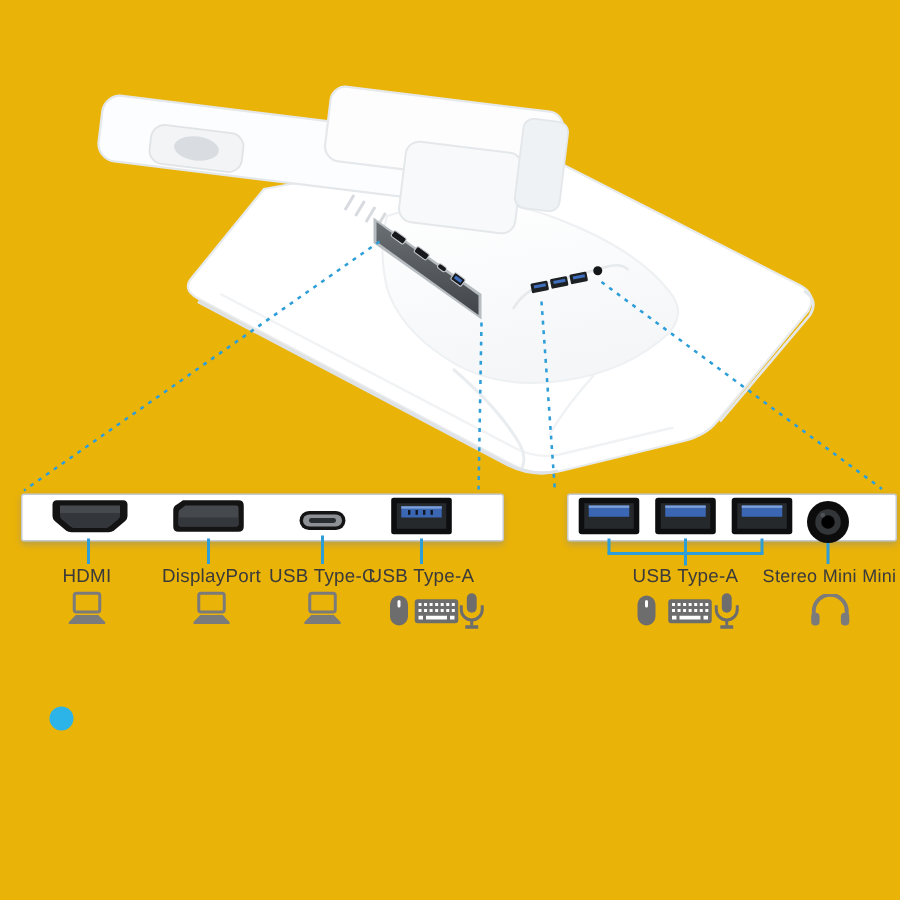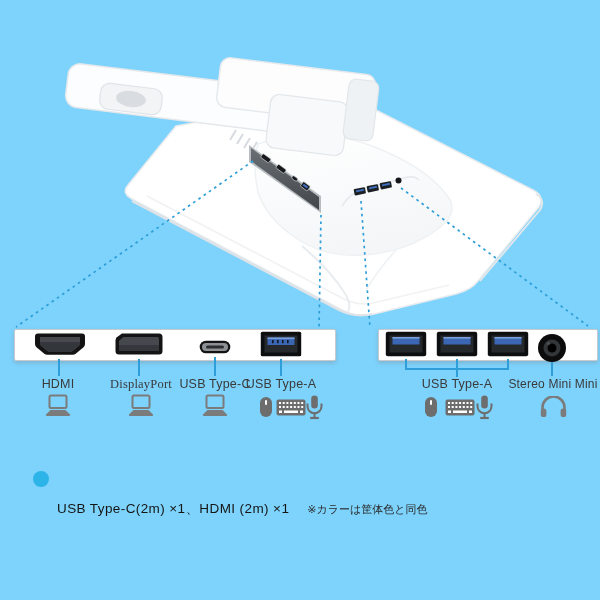--- a/index.html
+++ b/index.html
@@ -1,17 +1,17 @@
 <!DOCTYPE html>
 <html><head>
 <meta charset="utf-8">
 <style>
   html,body{margin:0;padding:0;background:#ffffff;}
   .canvas{
-    position:relative;width:600px;height:600px;background:#7dd3fc;overflow:hidden;
+    position:relative;width:600px;height:600px;background:#eab308;overflow:hidden;
     font-family:"Liberation Sans","DejaVu Sans",sans-serif;
   }
   .abs{position:absolute;}
   .monitor-svg{position:absolute;left:0;top:0;}
   .port-box{
     position:absolute;background:#ffffff;border:1px solid #c7cbcf;border-radius:2px;
     box-shadow:0 2px 4px rgba(130,140,150,.45);
   }
   .conn{position:absolute;width:2px;background:#2d9ed8;}
   .connh{position:absolute;height:2px;background:#2d9ed8;}
@@ -145,21 +145,21 @@
         <rect x="27" y="9" width="1.6" height="3.2"></rect>
     </g>
   </svg>
 
   <div class="conn" style="left:58px;top:359px;height:17px;"></div>
   <div class="conn" style="left:138px;top:359px;height:17px;"></div>
   <div class="conn" style="left:214px;top:357px;height:19px;"></div>
   <div class="conn" style="left:280px;top:359px;height:17px;"></div>
 
   <span class="port-label" style="left:58px;">HDMI</span>
-  <span class="port-label" style="left:141px;font-family:Liberation Serif, serif;">DisplayPort</span>
+  <span class="port-label" style="left:141px;">DisplayPort</span>
   <span class="port-label" style="left:215px;">USB Type-C</span>
   <span class="port-label" style="left:281px;">USB Type-A</span>
 
   <svg class="icon" style="left:41px;top:394px;" width="34" height="24" viewBox="0 0 34 24">
     <rect x="8.5" y="1.5" width="17" height="12.5" rx="1.5" fill="none" stroke="#7b7b7b" stroke-width="2"></rect>
     <path d="M5 20.6 L9.5 16 H24.5 L29 20.6 Q29.8 22 28 22 H6 Q4.2 22 5 20.6 Z" fill="#7b7b7b"></path>
   </svg>
   <svg class="icon" style="left:124px;top:394px;" width="34" height="24" viewBox="0 0 34 24">
     <rect x="8.5" y="1.5" width="17" height="12.5" rx="1.5" fill="none" stroke="#7b7b7b" stroke-width="2"></rect>
     <path d="M5 20.6 L9.5 16 H24.5 L29 20.6 Q29.8 22 28 22 H6 Q4.2 22 5 22 Z" fill="#7b7b7b"></path>
@@ -272,18 +272,15 @@
     <line x1="8.5" y1="18.6" x2="8.5" y2="22" stroke="#6d6d6d" stroke-width="2"></line>
     <line x1="4.2" y1="23" x2="12.8" y2="23" stroke="#6d6d6d" stroke-width="2.2"></line>
   </svg>
   <svg class="icon" style="left:540px;top:396px;" width="27" height="22" viewBox="0 0 27 22">
     <path d="M2.5 15 V11.5 a11 11 0 0 1 22 0 V15" fill="none" stroke="#7b7b7b" stroke-width="2.6"></path>
     <rect x="0.8" y="12.5" width="5.6" height="8.5" rx="2.6" fill="#7b7b7b"></rect>
     <rect x="20.6" y="12.5" width="5.6" height="8.5" rx="2.6" fill="#7b7b7b"></rect>
   </svg>
 
   <div class="cable-bullet" style="left:33px;top:471px;background:#2cb4e8;"></div>
-  <div class="cable-row" style="left:57px;top:499px;">
-    <span class="cable-detail">USB Type-C(2m) ×1、HDMI (2m) ×1</span><span class="cable-note">※カラーは筐体色と同色</span>
-  </div>
 
 
 </div>
 
 </body></html>

